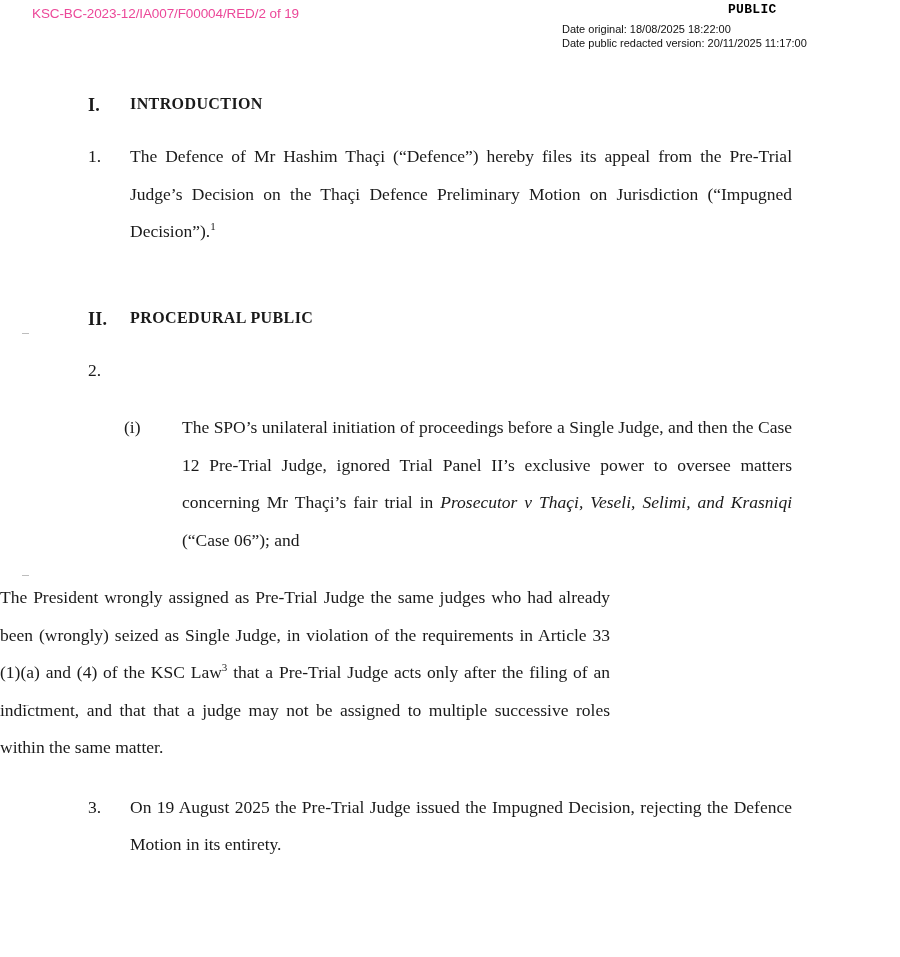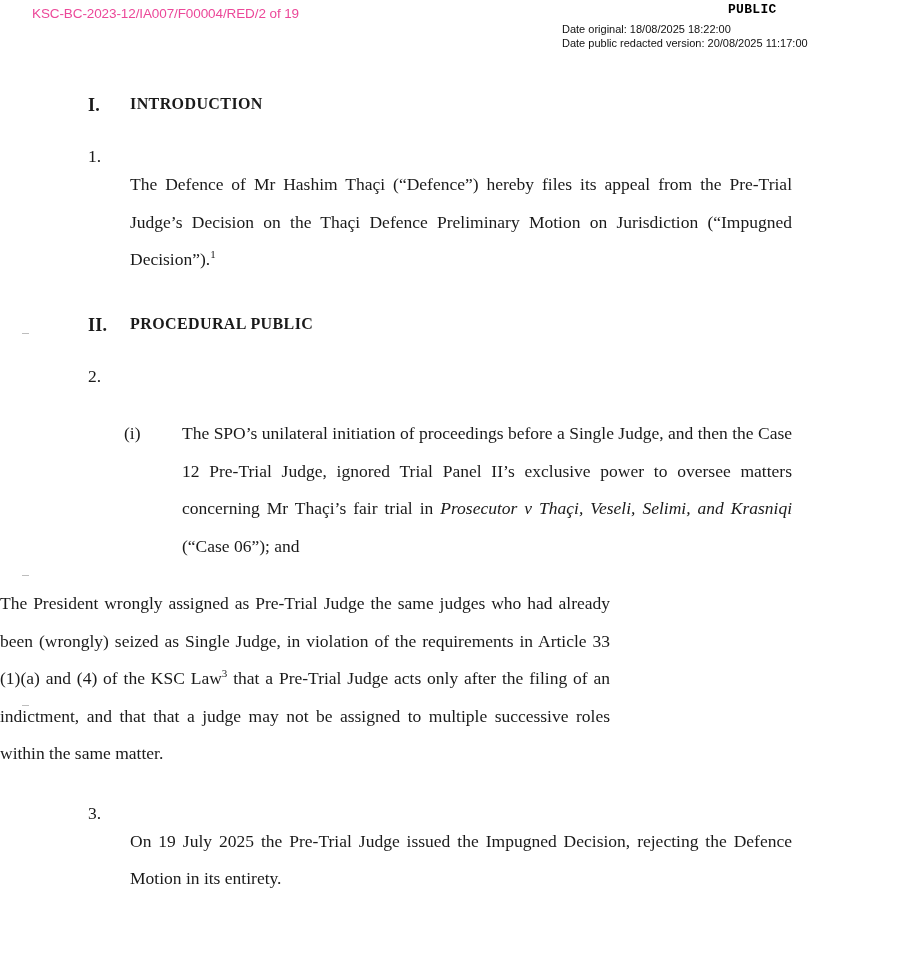--- a/index.html
+++ b/index.html
@@ -100,21 +100,20 @@
     line-height: 37.5px;
     flex: 0 0 auto;
   }
   .para .body {
     width: 662px;
     font-size: 17.5px;
     line-height: 37.5px;
     text-align: justify;
     text-justify: inter-word;
     hyphens: none;
-    margin-top: 28px;
   }
 
   .sub-para {
     display: flex;
     margin-top: 20px;
   }
   .sub-para .num {
     width: 58px;
     padding-left: 124px;
     box-sizing: content-box;
@@ -138,56 +137,56 @@
   .italic { font-style: italic; }
 </style>
 </head>
 <body>
 
 <div class="header">
   <div class="doc-ref">KSC-BC-2023-12/IA007/F00004/RED/2 of 19</div>
   <div class="public-label">PUBLIC</div>
   <div class="date-block">
     <div>Date original: 18/08/2025 18:22:00</div>
-    <div>Date public redacted version: 20/08/2025 11:17:00</div>
+    <div>Date public redacted version: 20/11/2025 11:17:00</div>
   </div>
 </div>
 
 <div class="margin-tick" style="top:333px;"></div>
 <div class="margin-tick" style="top:575px;"></div>
 <div class="margin-tick" style="top:705px;"></div>
 
 <div class="content">
 
   <div class="section-heading">
     <div class="numeral">I.</div>
     <div class="heading-text">INTRODUCTION</div>
   </div>
 
   <div class="para">
     <div class="num">1.</div>
     <div class="body"><span>The Defence of Mr Hashim Thaçi (“Defence”) hereby files its appeal from the Pre-Trial Judge’s Decision on the Thaçi Defence Preliminary Motion on Jurisdiction (“Impugned Decision”).</span><sup>1</sup></div>
   </div>
 
-  <div class="section-heading" style="margin-top:36px;">
+  <div class="section-heading" style="margin-top:58px;">
     <div class="numeral">II.</div>
     <div class="heading-text">PROCEDURAL PUBLIC</div>
   </div>
 
   <div class="para">
     <div class="num">2.</div>
   </div>
 
   <div class="sub-para">
     <div class="num">(i)</div>
     <div class="body"><span>The SPO’s unilateral initiation of proceedings before a Single Judge, and then the Case 12 Pre-Trial Judge, ignored Trial Panel II’s exclusive power to oversee matters concerning Mr Thaçi’s fair trial in </span><span class="italic">Prosecutor v Thaçi, Veseli, Selimi, and Krasniqi</span><span> (“Case 06”); and</span></div>
   </div>
 
   <div class="sub-para">
     <div class="body"><span>The President wrongly assigned as Pre-Trial Judge the same judges who had already been (wrongly) seized as Single Judge, in violation of the requirements in Article 33 (1)(a) and (4) of the KSC Law</span><sup>3</sup><span> that a Pre-Trial Judge acts only after the filing of an indictment, and that that a judge may not be assigned to multiple successive roles within the same matter.</span></div>
   </div>
 
   <div class="para">
     <div class="num">3.</div>
-    <div class="body"><span>On 19 July 2025 the Pre-Trial Judge issued the Impugned Decision, rejecting the Defence Motion in its entirety.</span></div>
+    <div class="body"><span>On 19 August 2025 the Pre-Trial Judge issued the Impugned Decision, rejecting the Defence Motion in its entirety.</span></div>
   </div>
 
 </div>
 
 </body></html>

